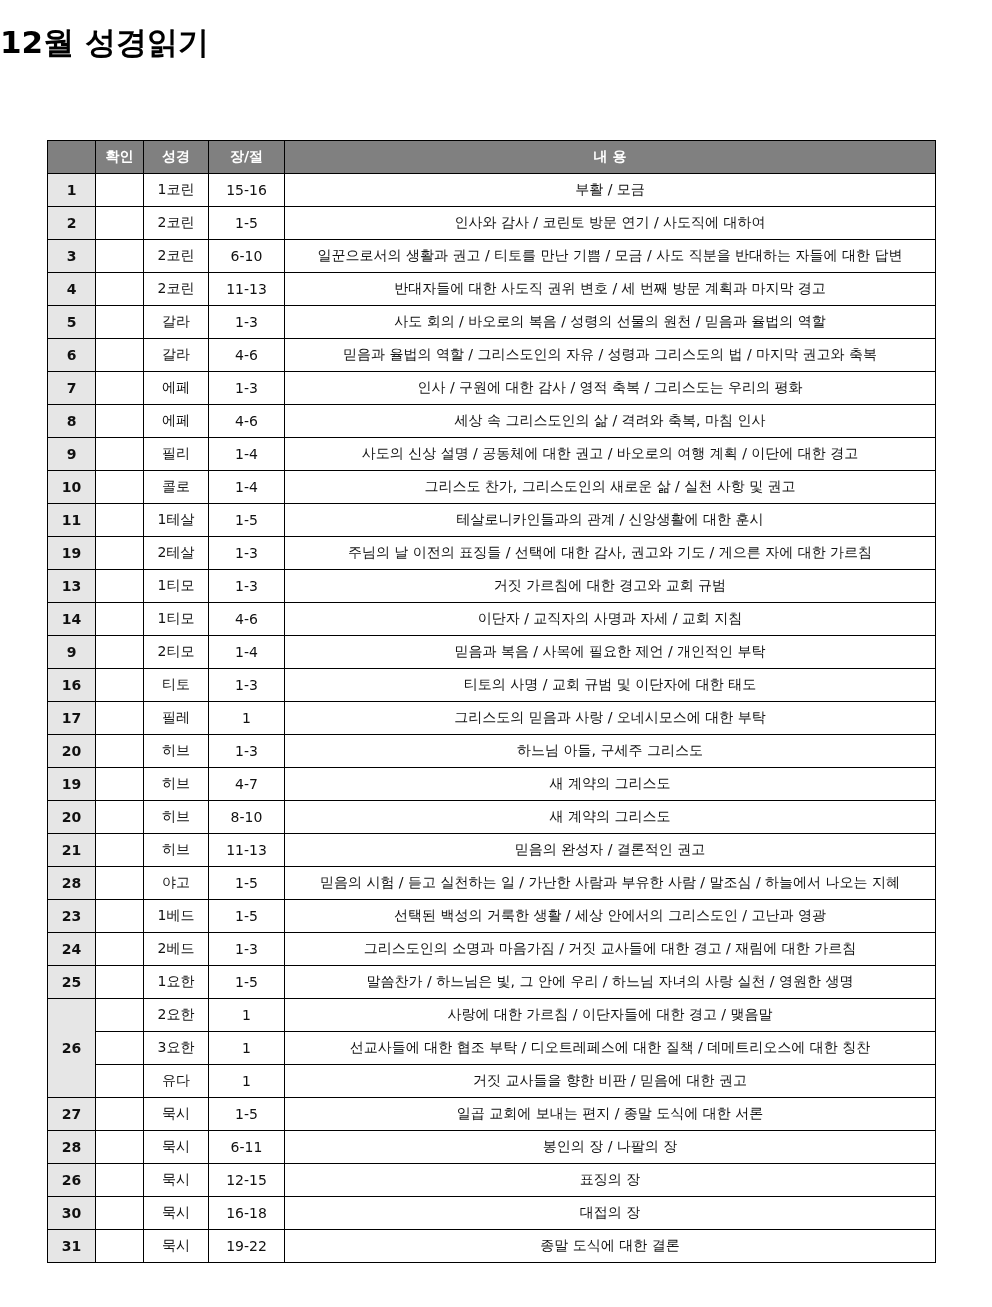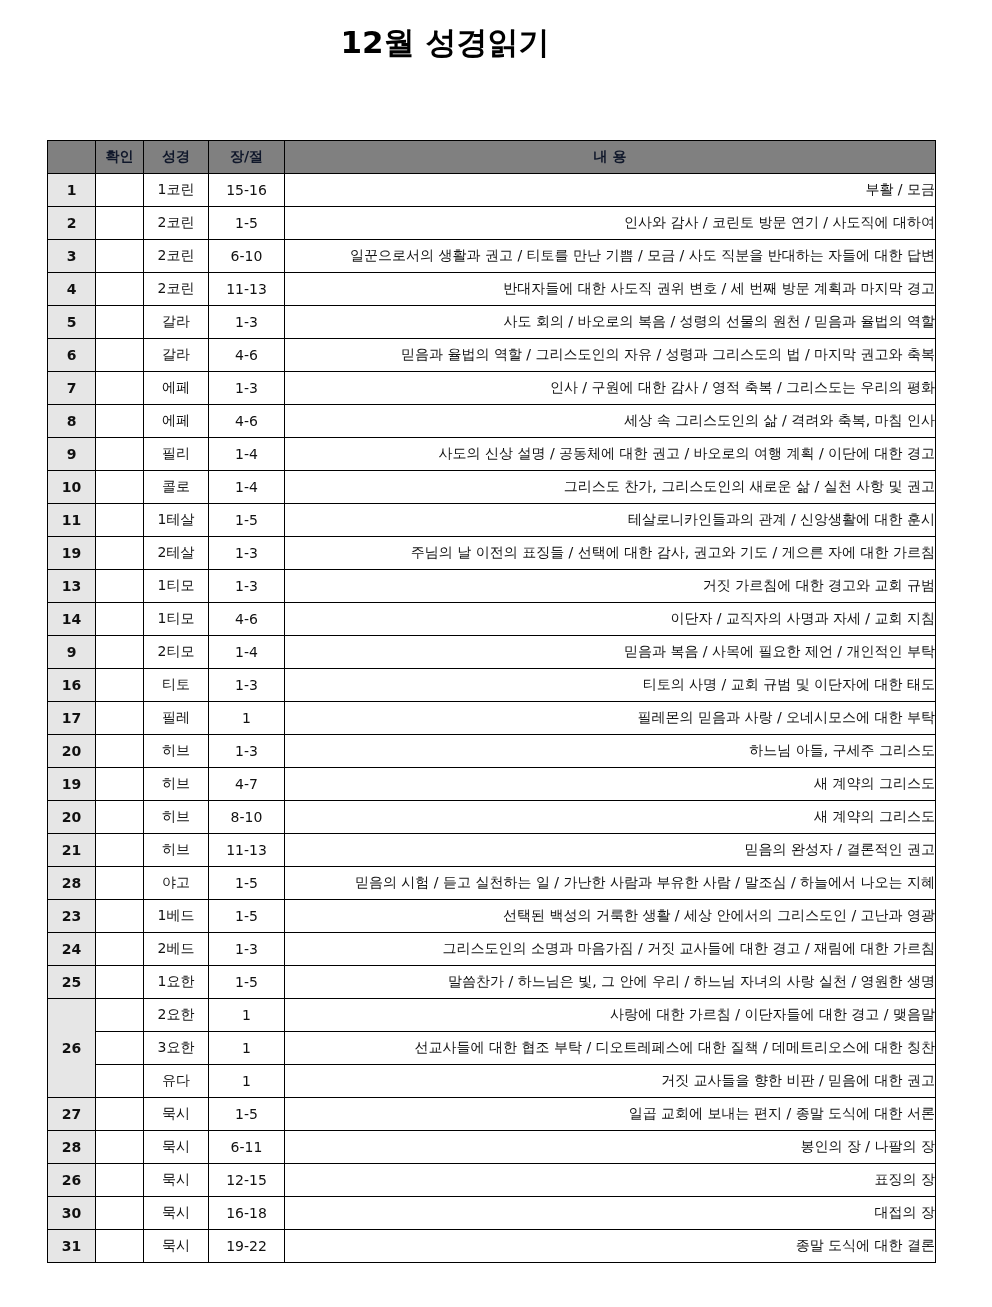--- a/index.html
+++ b/index.html
@@ -1,24 +1,24 @@
 <!DOCTYPE html>
 <html><head>
 <meta charset="utf-8">
 <style>
   html, body { margin:0; padding:0; background:#ffffff; }
   body { width:992px; height:1307px; position:relative; font-family:"DejaVu Sans", sans-serif; color:#111; }
-  .title { position:absolute; top:22px; left:0; width:890px; text-align:center; font-size:31px; font-weight:bold; letter-spacing:0px; color:#000; }
+  .title { position:absolute; top:22px; left:0; width:890px; font-size:31px; font-weight:bold; letter-spacing:0px; color:#000; }
   table { position:absolute; top:140px; left:47px; border-collapse:collapse; table-layout:fixed; width:888px; }
   th, td { border:1.5px solid #000; padding:0; height:32px; font-size:14px; }
-  th { background:#808080; color:#0f172a; font-weight:bold; height:32px; font-size:14px; }
+  th { background:#808080; color:#ffffff; font-weight:bold; height:32px; font-size:14px; }
   td.num { background:#e6e6e6; font-weight:bold; text-align:center; font-size:14px; }
   td.chk { background:#fff; }
   td.book, td.ch { text-align:center; }
-  td.content { text-align:right; white-space:nowrap; overflow:hidden; font-size:14px; }
+  td.content { text-align:center; white-space:nowrap; overflow:hidden; font-size:14px; }
   col.c0 { width:48px; } col.c1 { width:48px; } col.c2 { width:65px; } col.c3 { width:76px; } col.c4 { width:651px; }
 </style>
 </head>
 <body>
 
 <div class="title">12월 성경읽기</div>
 
 <table>
   <colgroup>
     <col class="c0">
@@ -147,21 +147,21 @@
         <td class="chk"></td>
         <td class="book">티토</td>
         <td class="ch">1-3</td>
         <td class="content">티토의 사명 / 교회 규범 및 이단자에 대한 태도</td>
       </tr>
       <tr>
         <td class="num">17</td>
         <td class="chk"></td>
         <td class="book">필레</td>
         <td class="ch">1</td>
-        <td class="content">필레몬의 믿음과 사랑 / 오네시모스에 대한 부탁</td>
+        <td class="content">그리스도의 믿음과 사랑 / 오네시모스에 대한 부탁</td>
       </tr>
       <tr>
         <td class="num">20</td>
         <td class="chk"></td>
         <td class="book">히브</td>
         <td class="ch">1-3</td>
         <td class="content">하느님 아들, 구세주 그리스도</td>
       </tr>
       <tr>
         <td class="num">19</td>

